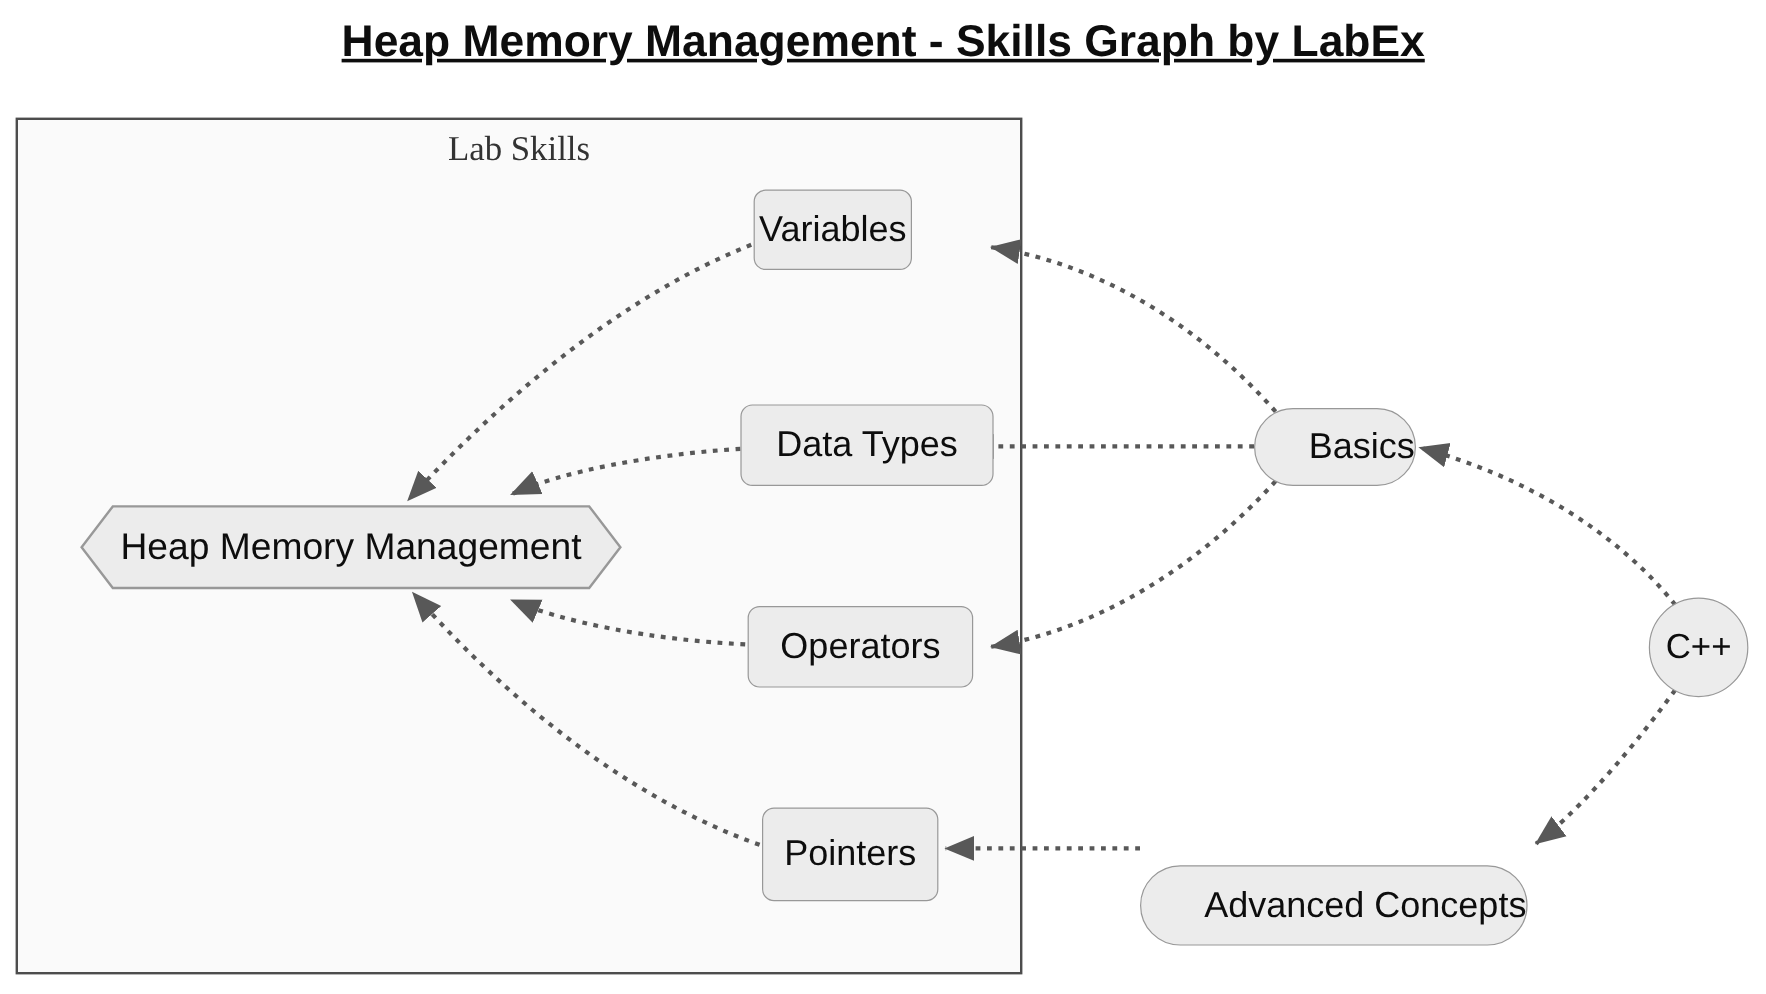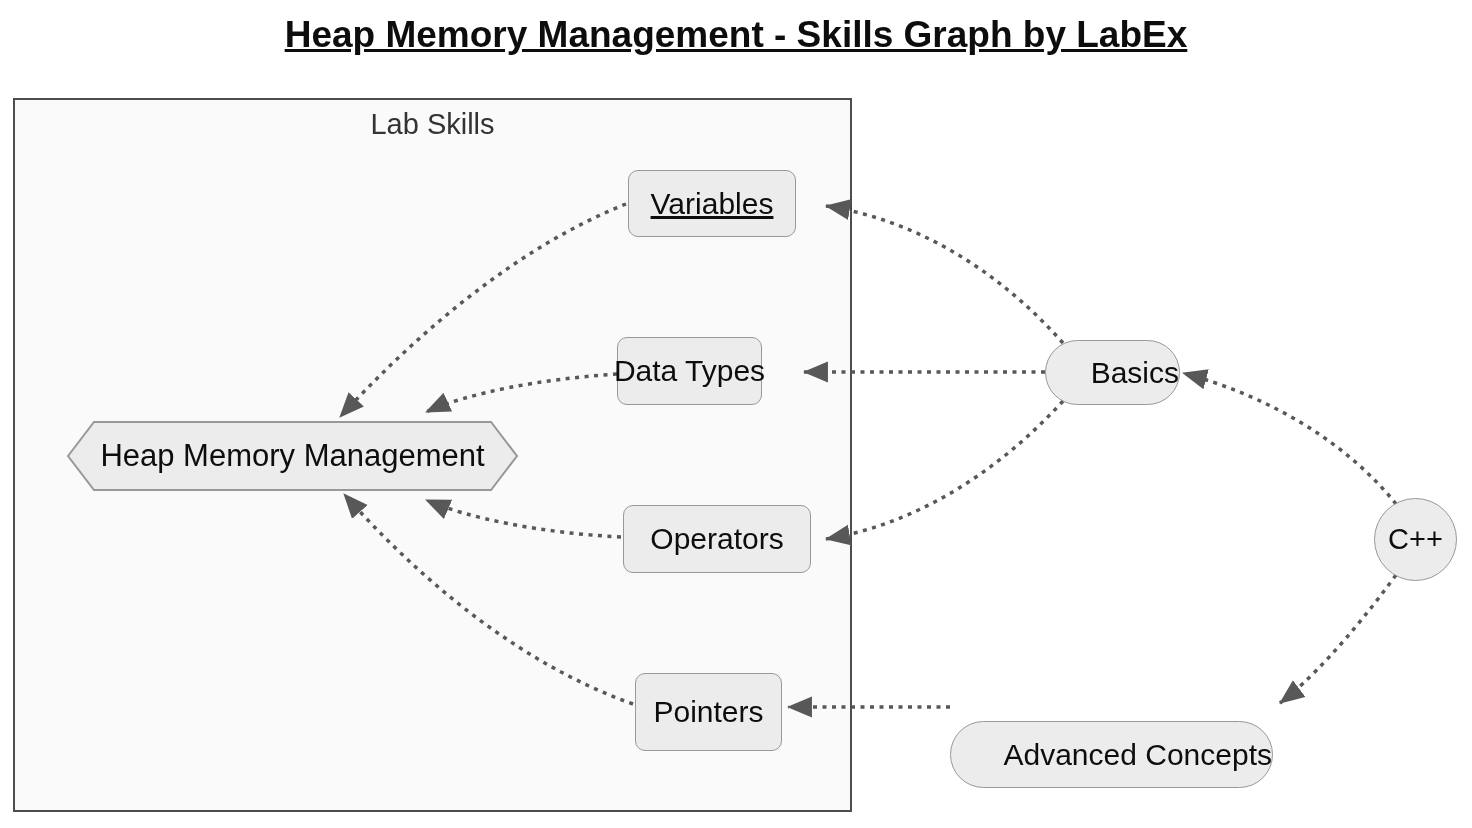--- a/index.html
+++ b/index.html
@@ -16,21 +16,21 @@
     font-family:"Liberation Sans","DejaVu Sans",sans-serif;color:var(--text);}
   .stage{position:relative;width:1472px;height:828px;overflow:hidden;}
 
   .diagram-title{
     position:absolute;left:0;top:14px;width:1472px;text-align:center;
     font-size:37px;font-weight:700;letter-spacing:0px;color:var(--text);text-decoration:underline;
   }
 
   .cluster{
     position:absolute;left:13px;top:98px;width:839px;height:714px;
-    background:var(--cluster-fill);border:2px solid var(--cluster-border);
+    background:var(--cluster-fill);border:2px solid var(--cluster-border);font-family:Liberation Serif, serif;
   }
   .cluster-label{
     position:absolute;left:0;top:8px;width:100%;text-align:center;
     font-size:29px;font-weight:400;color:var(--cluster-label);
   }
 
   svg.edge-layer{position:absolute;left:0;top:0;width:1472px;height:828px;}
   .edge{fill:none;stroke:var(--edge);stroke-width:3.5;stroke-dasharray:4 5.5;}
   .arrow-head{fill:var(--edge);}
   .hex-shape{fill:var(--node-fill);stroke:var(--node-border);stroke-width:2;}
@@ -38,22 +38,22 @@
   .node{
     position:absolute;display:flex;align-items:center;justify-content:center;
     background:var(--node-fill);border:1.5px solid var(--node-border);
     font-size:30px;color:var(--text);white-space:nowrap;
   }
   .node.rect{border-radius:10px;}
   .node.stadium{border-radius:40px;justify-content:flex-end;}
   .node.circle{border-radius:50%;}
   .node.hex-label{background:transparent;border:none;font-size:31px;}
 
-  .n-variables{left:628px;top:170px;width:168px;height:67px;text-decoration:underline;}
-  .n-datatypes{left:617px;top:337px;width:145px;height:68px;}
+  .n-variables{left:628px;top:158px;width:132px;height:67px;}
+  .n-datatypes{left:617px;top:337px;width:211px;height:68px;}
   .n-operators{left:623px;top:505px;width:188px;height:68px;}
   .n-pointers{left:635px;top:673px;width:147px;height:78px;}
   .n-basics{left:1045px;top:340px;width:135px;height:65px;}
   .n-advanced{left:950px;top:673px;width:323px;height:67px;margin-top:48px;}
   .n-cpp{left:1374px;top:498px;width:83px;height:83px;font-size:29px;}
   .n-heap{left:68px;top:422px;width:449px;height:68px;}
 </style>
 </head>
 <body>
 

